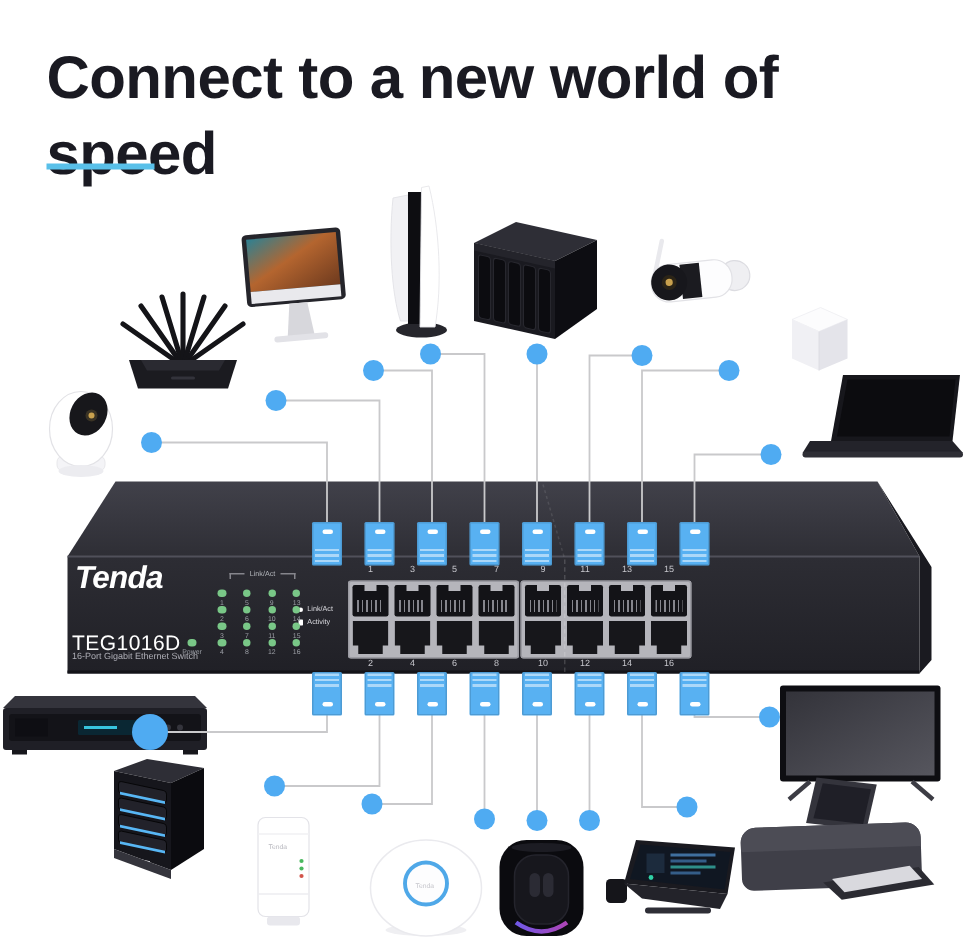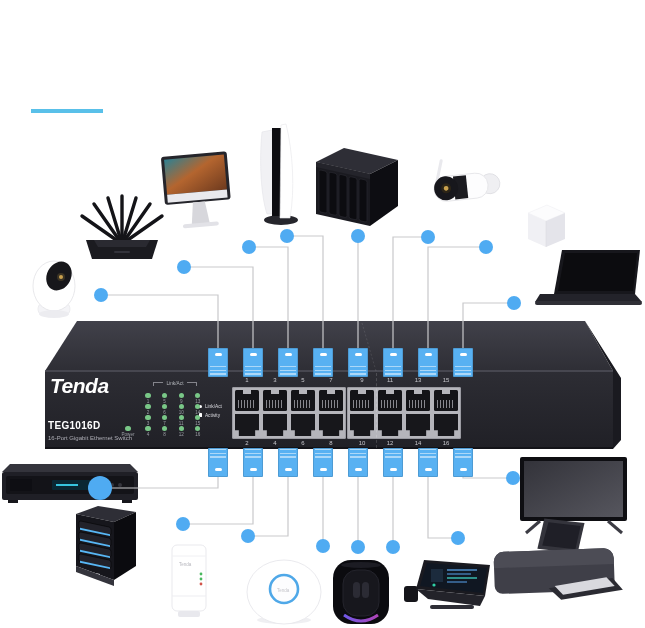--- a/index.html
+++ b/index.html
@@ -13,21 +13,21 @@
   #title-underline{position:absolute;left:31px;top:109px;width:72px;height:3.5px;z-index:5;}
   
   .device{position:absolute;z-index:1;}
   #sw3d{position:absolute;left:0;top:0;z-index:2;}
   #swdecor{position:absolute;left:0;top:0;width:645px;height:628px;z-index:2;pointer-events:none;}
   #wires{position:absolute;left:0;top:0;z-index:3;}
   #conns{position:absolute;left:0;top:0;width:645px;height:628px;z-index:4;}
   
   .sw-logo{position:absolute;left:50px;top:374px;font-size:21px;font-weight:bold;font-style:italic;
            color:#fff;letter-spacing:-0.5px;}
-  .sw-model{position:absolute;left:48px;top:420px;font-size:10px;font-weight:bold;color:#fff;letter-spacing:.3px;}
+  .sw-model{position:absolute;left:48px;top:420px;font-size:14px;font-weight:normal;color:#fff;letter-spacing:.3px;}
   .sw-sub{position:absolute;left:48px;top:435px;font-size:6px;color:#aeaeb6;}
   .led-header{position:absolute;left:144px;top:381px;width:62px;display:flex;align-items:center;
               justify-content:center;gap:3px;font-size:4.8px;color:#b2b5ba;}
   .led-header:before,.led-header:after{content:"";width:9px;height:3px;border-top:1px solid #85858c;}
   .led-header:before{border-left:1px solid #85858c;}
   .led-header:after{border-right:1px solid #85858c;}
   .led{position:absolute;width:5.2px;height:5.2px;border-radius:50%;}
   .led-num{position:absolute;width:12px;text-align:center;font-size:4.6px;color:#9b9ea5;}
   .legend{position:absolute;left:199px;top:404px;display:flex;flex-direction:column;gap:3.5px;}
   .legend-item{display:flex;align-items:center;gap:2.5px;font-size:4.8px;color:#dcdce1;}
@@ -50,20 +50,24 @@
   .conn .stripes{position:absolute;left:2px;right:2px;height:10px;
       background:repeating-linear-gradient(180deg,rgba(255,255,255,.5) 0 1.5px,transparent 1.5px 3.6px);}
   .conn.t .dash{top:5px;} .conn.t .stripes{bottom:1px;}
   .conn.b .dash{bottom:6px;} .conn.b .stripes{top:1px;}
 </style>
 </head>
 <body>
 
 <div id="stage">
 
+  <h1 id="title">
+    <span>Connect to a new world of</span>
+    <span>speed</span>
+  </h1>
   <div id="title-underline" style="background: rgb(89, 192, 233);"></div>
 
   <div class="device" style="left:72px;top:192px">
     <svg width="100" height="72" viewBox="0 0 100 72">
       <g stroke="#141418" stroke-width="3.4" stroke-linecap="round">
         <line x1="50" y1="52" x2="10" y2="24"></line>
           <line x1="50" y1="52" x2="22" y2="12"></line>
         <line x1="50" y1="52" x2="36" y2="6"></line>
           <line x1="50" y1="52" x2="50" y2="4"></line>
         <line x1="50" y1="52" x2="64" y2="6"></line>

